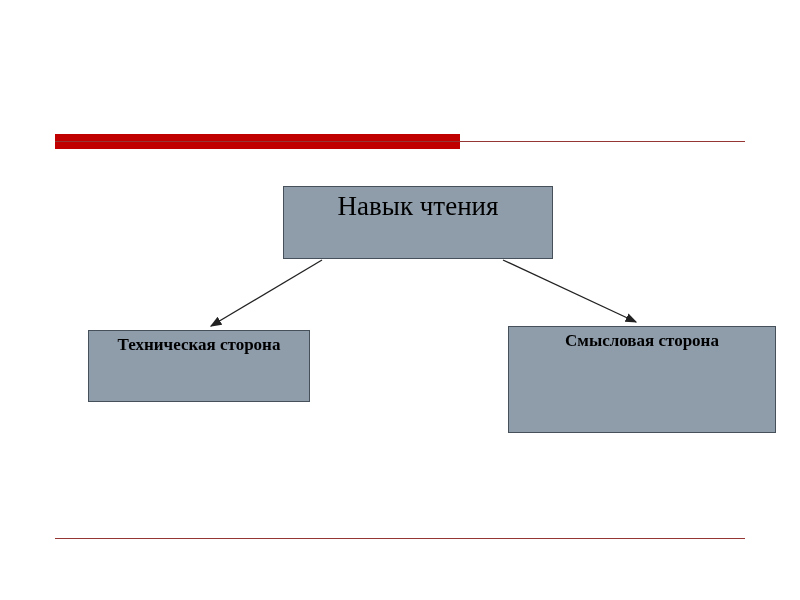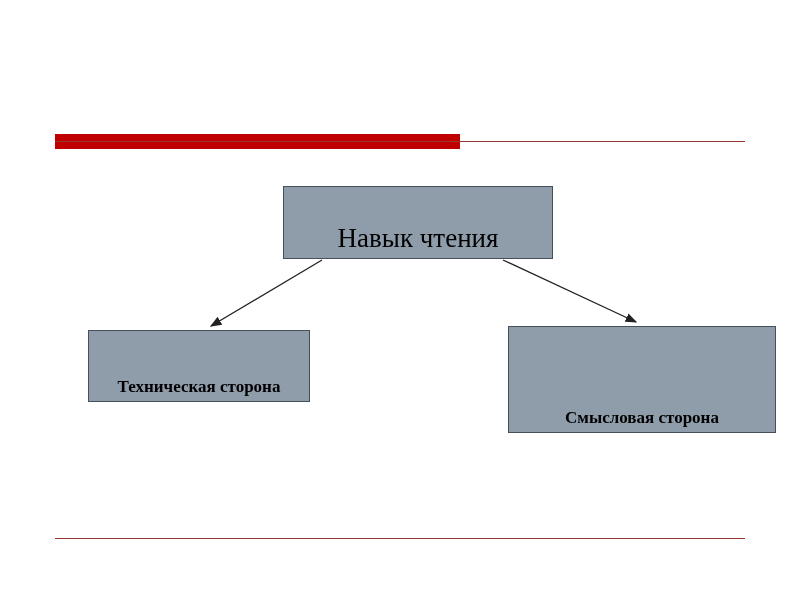--- a/index.html
+++ b/index.html
@@ -41,21 +41,21 @@
     width: 690px;
     height: 1px;
     background: #963634;
   }
   
   .node {
     position: absolute;
     background: #8f9dab;
     border: 1px solid #45505a;
     display: flex;
-    align-items: flex-end;
+    align-items: flex-start;
     justify-content: center;
     text-align: center;
     color: #000000;
     box-sizing: border-box;
     padding: 4px 8px;
   }
   .node-root {
     left: 283px;
     top: 186px;
     width: 270px;

